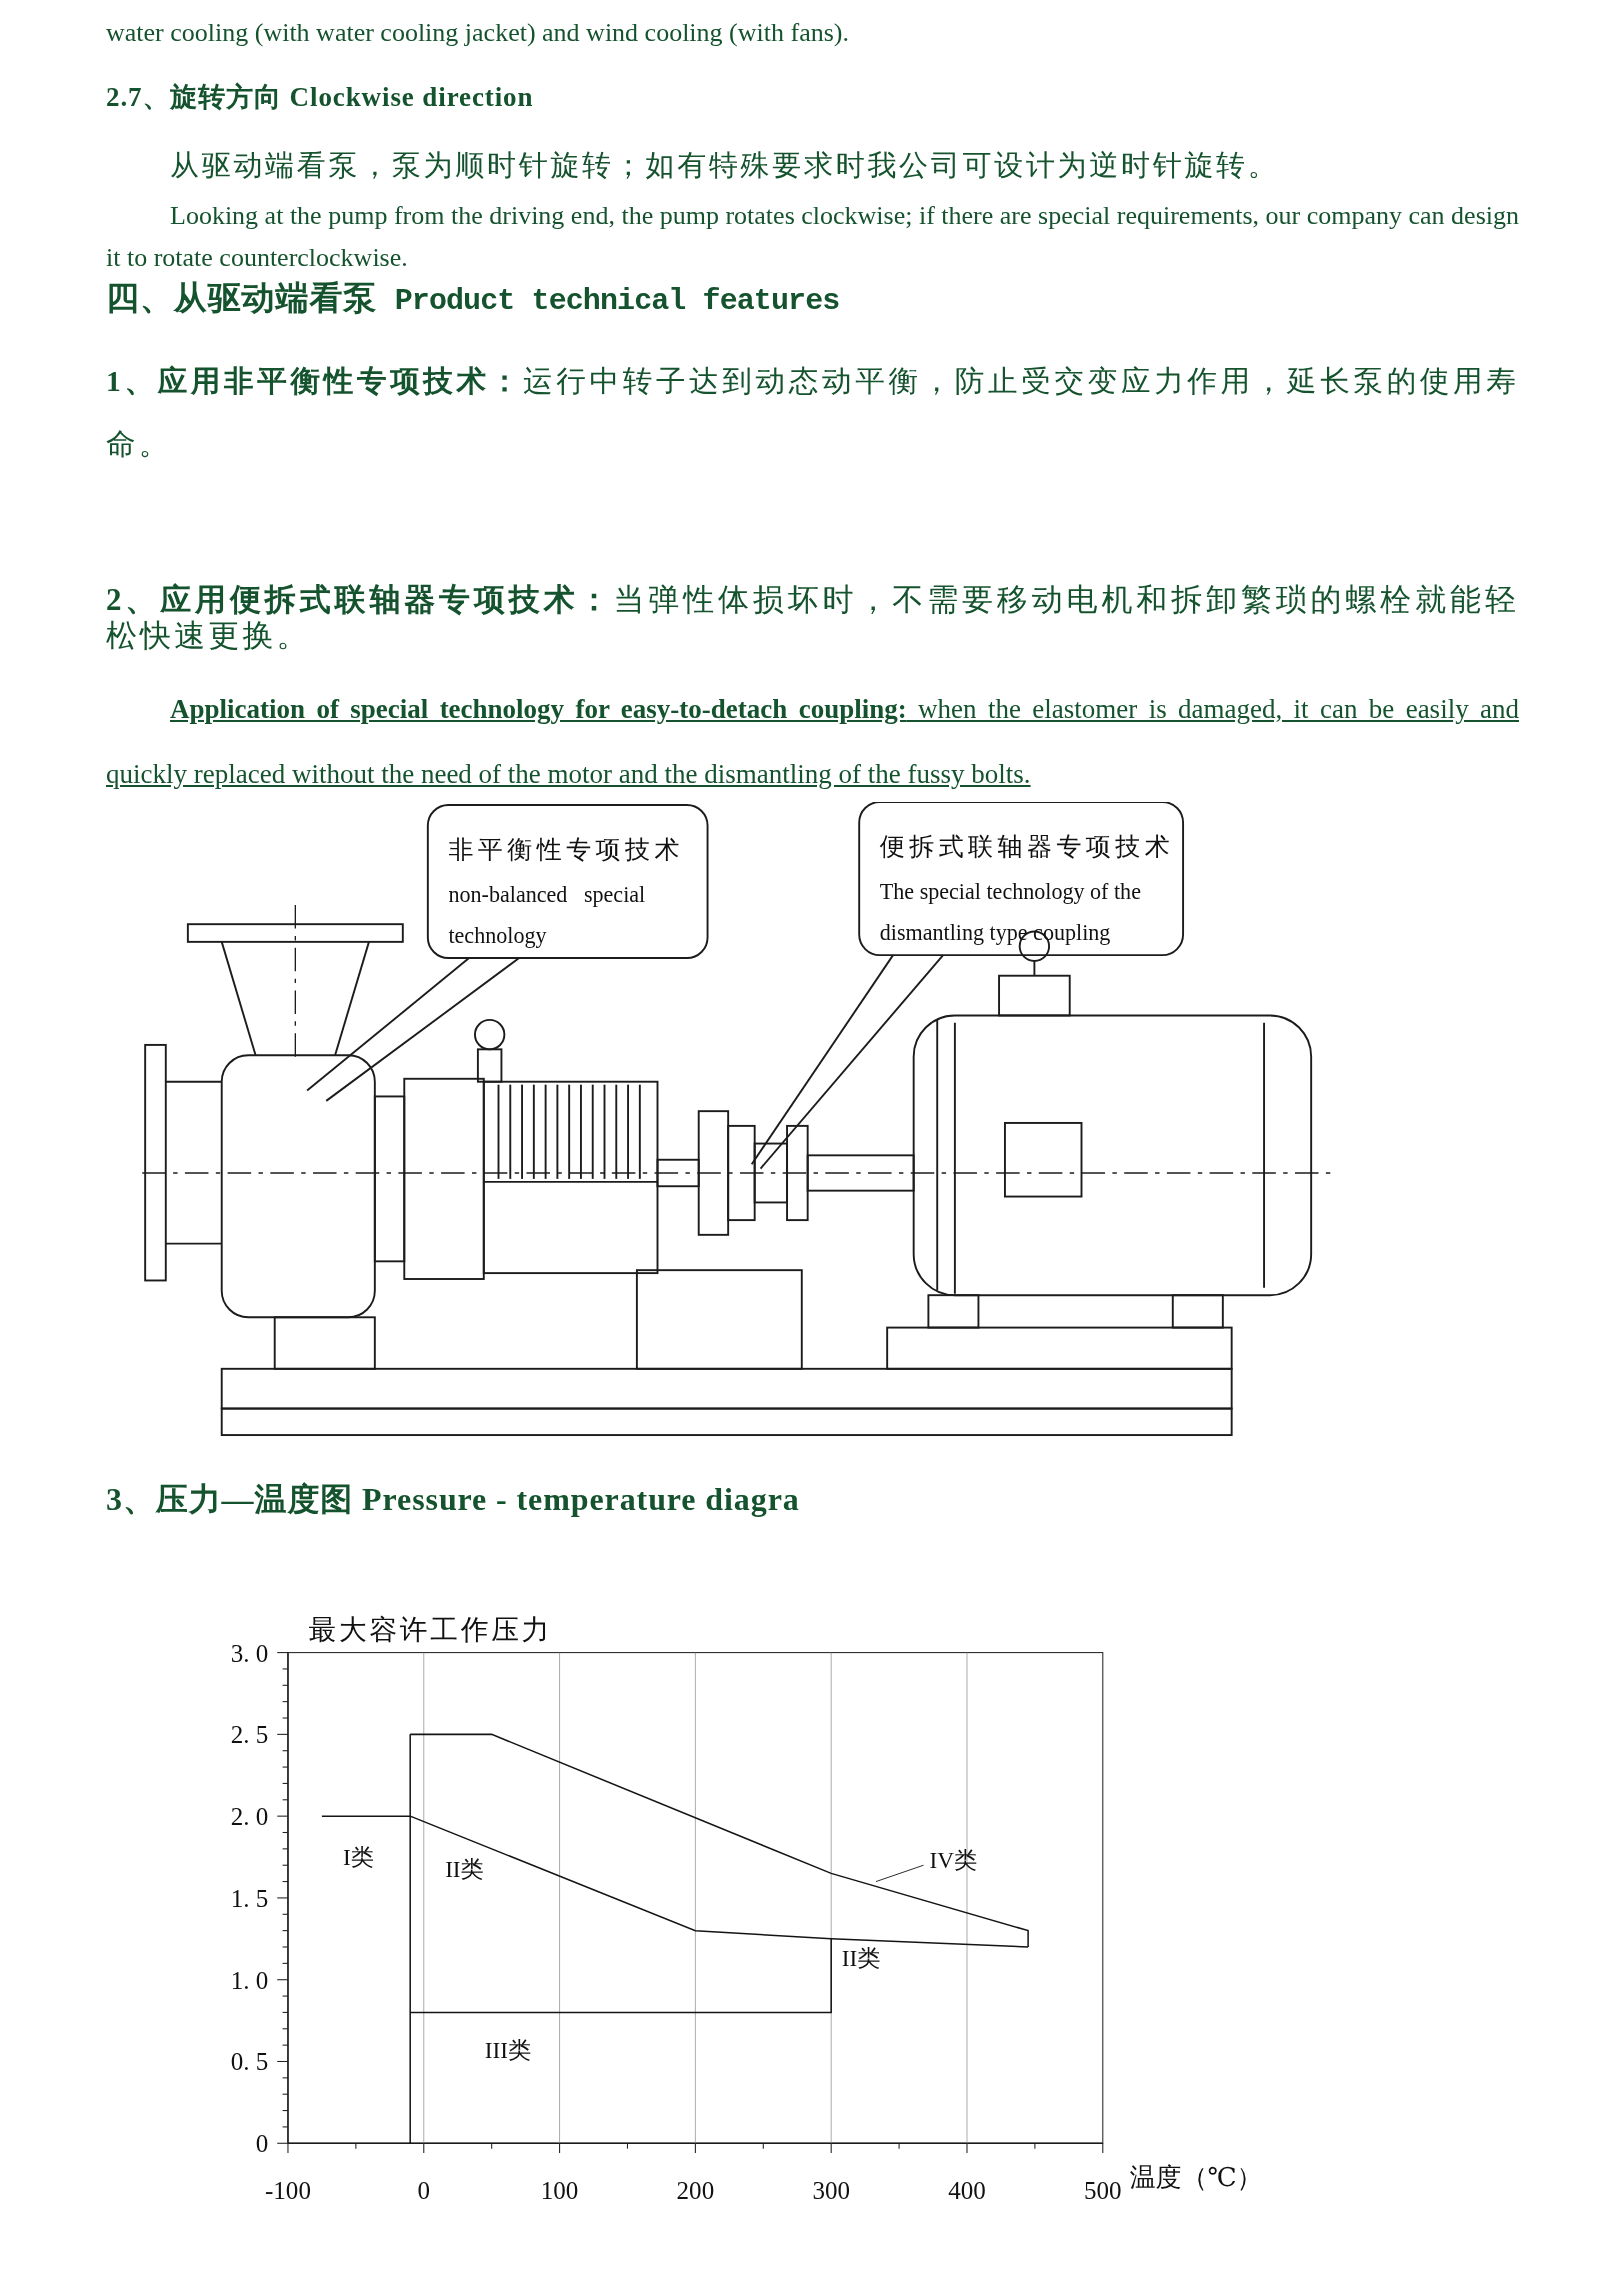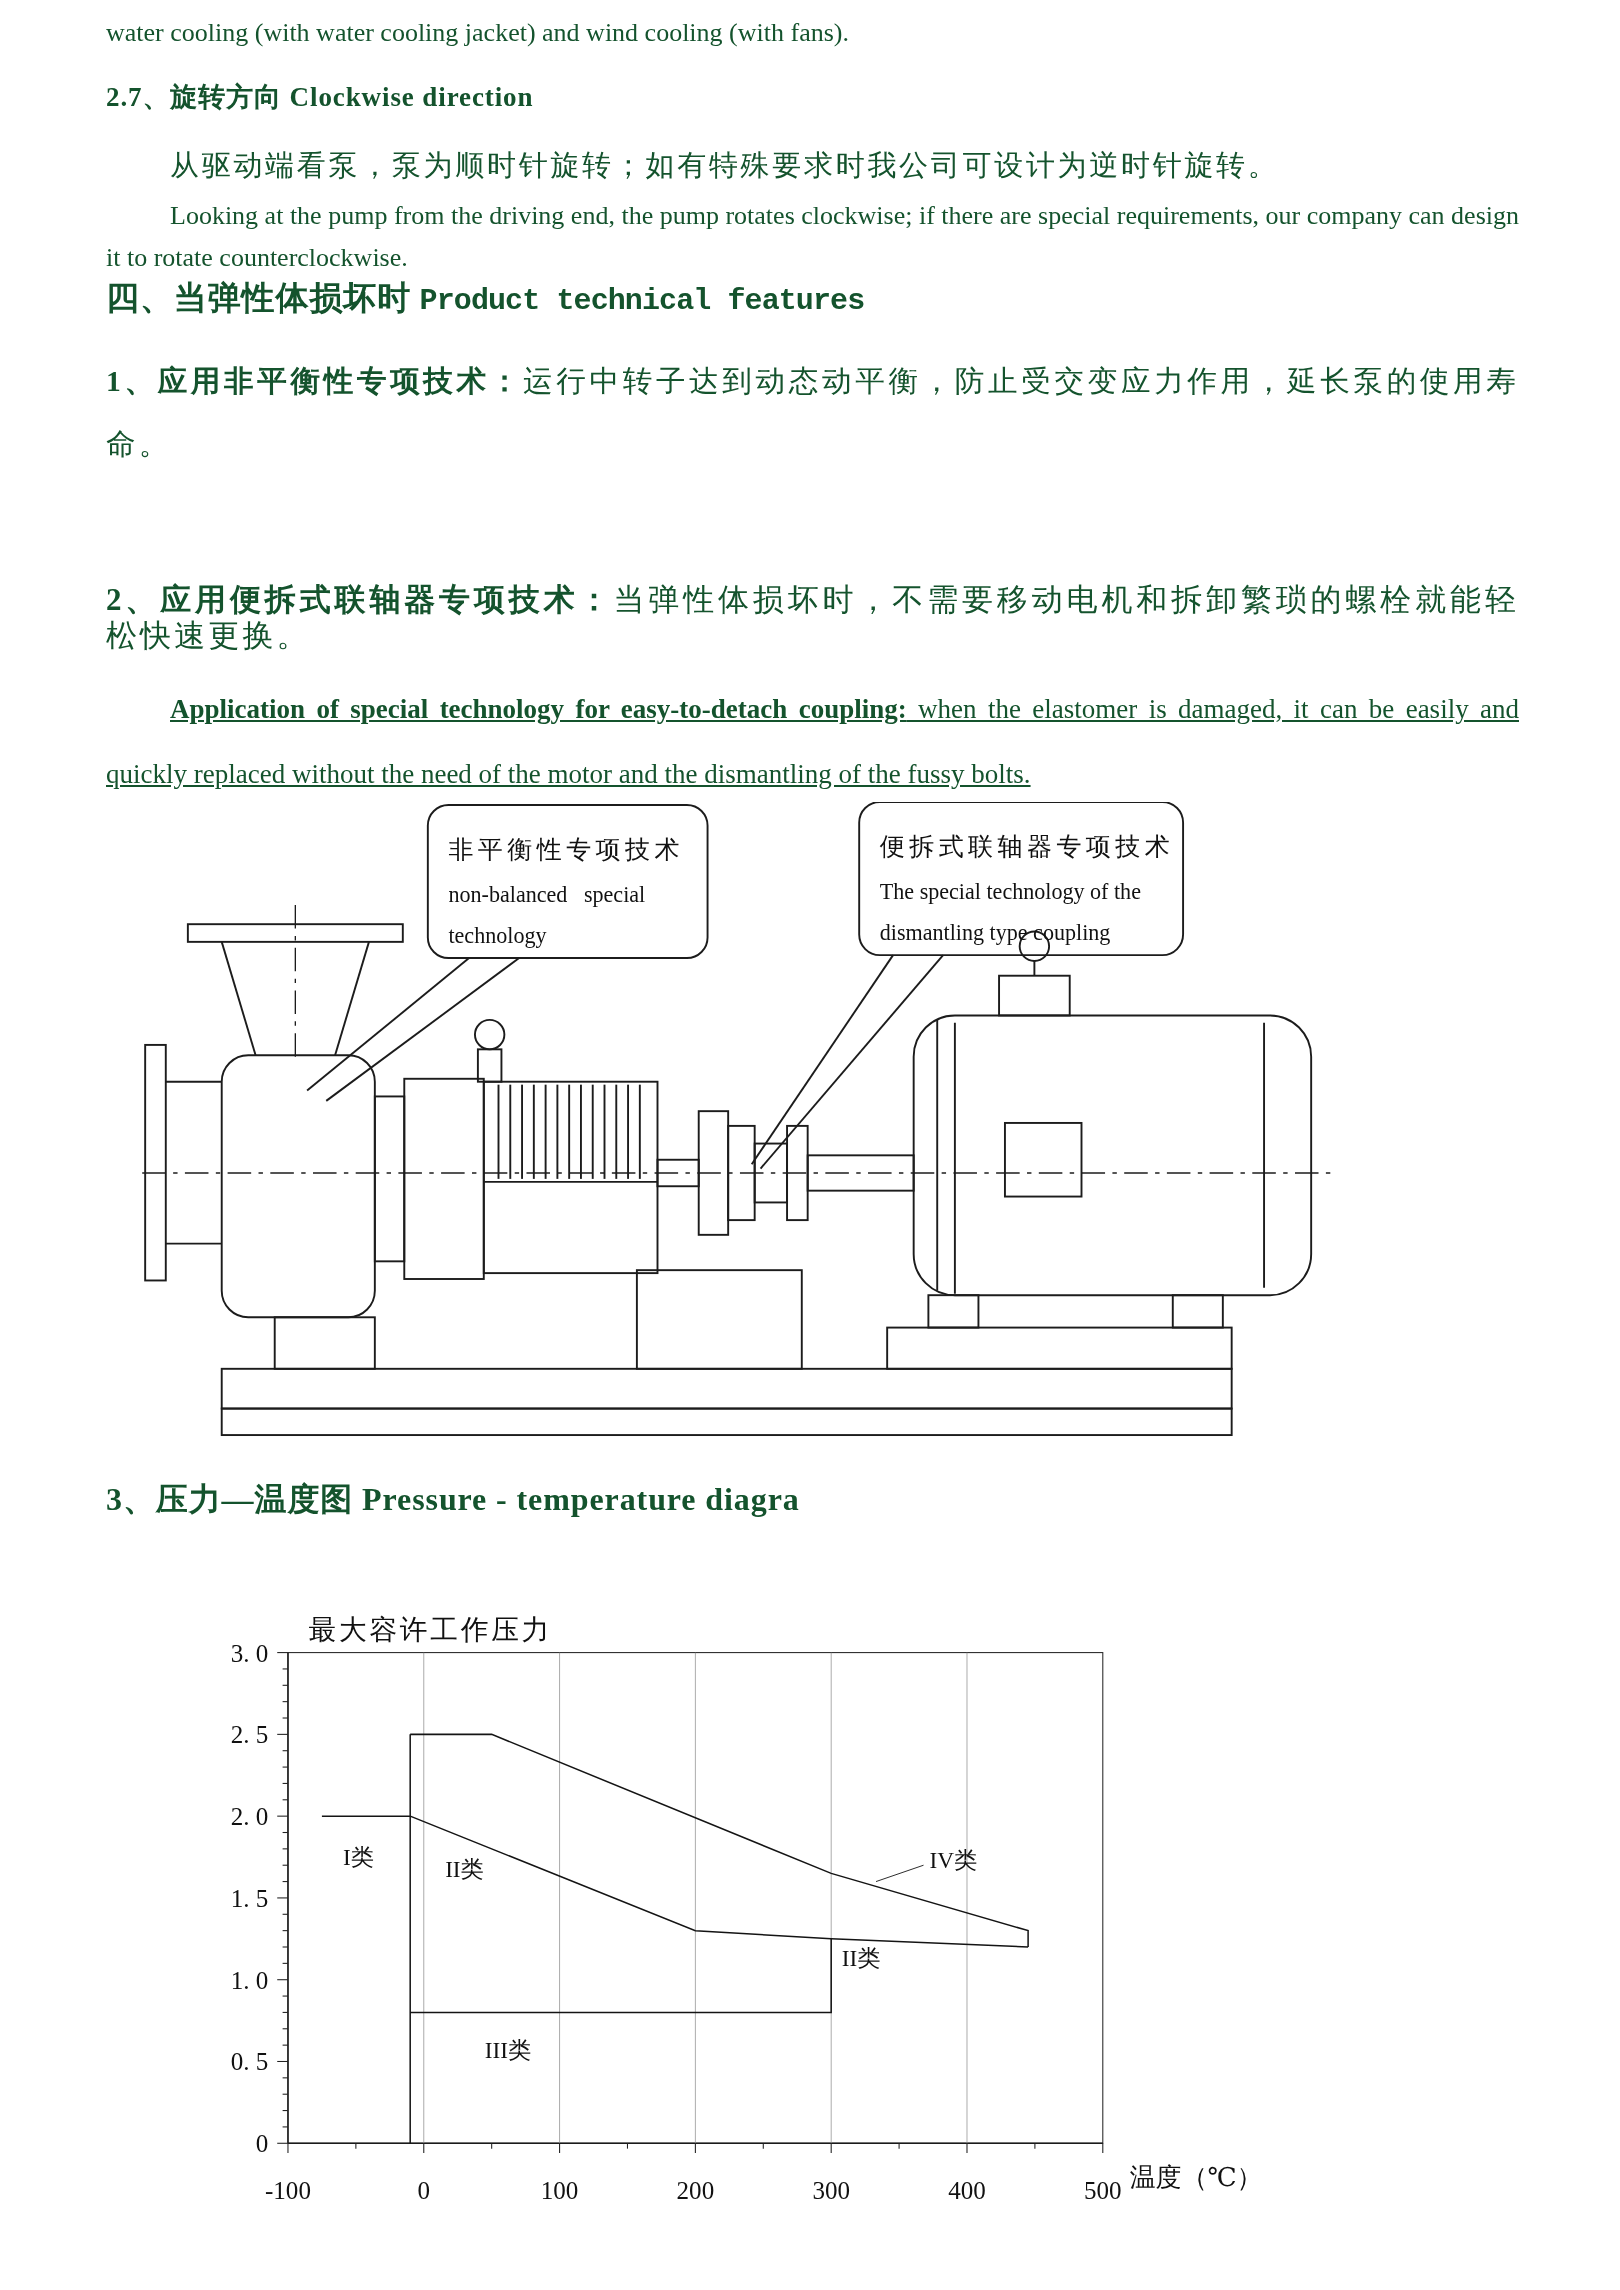--- a/index.html
+++ b/index.html
@@ -7,21 +7,21 @@
         font-family:"Liberation Serif","DejaVu Serif",serif;overflow:hidden;}
   .page p,.page h2,.page h3{margin:0;}
   .abs{position:absolute;left:106px;width:1413px;}
   .p-intro{font-size:26px;line-height:38px;}
   .h27{font-size:27px;font-weight:bold;letter-spacing:0.9px;}
   .cn-para{font-size:29px;letter-spacing:2.7px;line-height:41px;text-indent:64px;text-align:justify;}
   .en-para{font-size:26px;line-height:42px;text-align:justify;}
   .ind{text-indent:64px;}
   .h4{font-size:34px;}
   .h4cn{font-weight:bold;font-size:33px;letter-spacing:0.9px;}
-  .h4en{font-family:"Liberation Mono","DejaVu Sans Mono",monospace;font-weight:bold;font-size:30px;letter-spacing:-0.9px;text-align:center;}
+  .h4en{font-family:"Liberation Mono","DejaVu Sans Mono",monospace;font-weight:bold;font-size:30px;margin-left:9px;letter-spacing:-0.9px;text-align:center;}
   .item1{font-size:29.6px;letter-spacing:3.1px;line-height:63px;text-align:justify;}
   .item2{font-size:31px;letter-spacing:3.1px;line-height:36px;text-align:justify;font-family:Liberation Serif, serif;}
   .app1{font-size:27px;line-height:62px;text-align:justify;}
   .app2{font-size:27px;line-height:65px;text-align:justify;text-decoration:underline;}
   .h3{font-size:32px;font-weight:bold;letter-spacing:0.9px;}
 
   
   #pump-svg{position:absolute;left:133px;top:802px;}
   #pump-svg .ln{fill:none;stroke:#1c1c1c;stroke-width:1.3;}
   #pump-svg .cl{fill:none;stroke:#1c1c1c;stroke-width:0.9;stroke-dasharray:16 5 3 5;}
@@ -50,21 +50,21 @@
 
   <p class="abs p-intro" style="top:14.3px">water cooling (with water cooling jacket) and wind cooling (with fans).</p>
 
   <h3 class="abs h27" style="top:79px">2.7、旋转方向  Clockwise direction</h3>
 
   <p class="abs en-para ind" style="top:195px">Looking at the pump from the driving end, the pump rotates clockwise; if there are special requirements, our company can design it to rotate counterclockwise.</p>
 
   <p class="abs cn-para" style="top:145px">从驱动端看泵，泵为顺时针旋转；如有特殊要求时我公司可设计为逆时针旋转。</p>
 
   <h2 class="abs h4" style="top:276px">
-    <span class="h4cn">四、当弹性体损坏时</span>
+    <span class="h4cn">四、从驱动端看泵</span>
     <span class="h4en">Product technical features</span>
   </h2>
 
   <p class="abs item1" style="top:350px">
     <b>1、应用非平衡性专项技术：</b><span>运行中转子达到动态动平衡，防止受交变应力作用，延长泵的使用寿命。</span>
   </p>
 
 
   <p class="abs item2" style="top:582px">
     <b>2、应用便拆式联轴器专项技术：</b><span>当弹性体损坏时，不需要移动电机和拆卸繁琐的螺栓就能轻松快速更换。</span>

